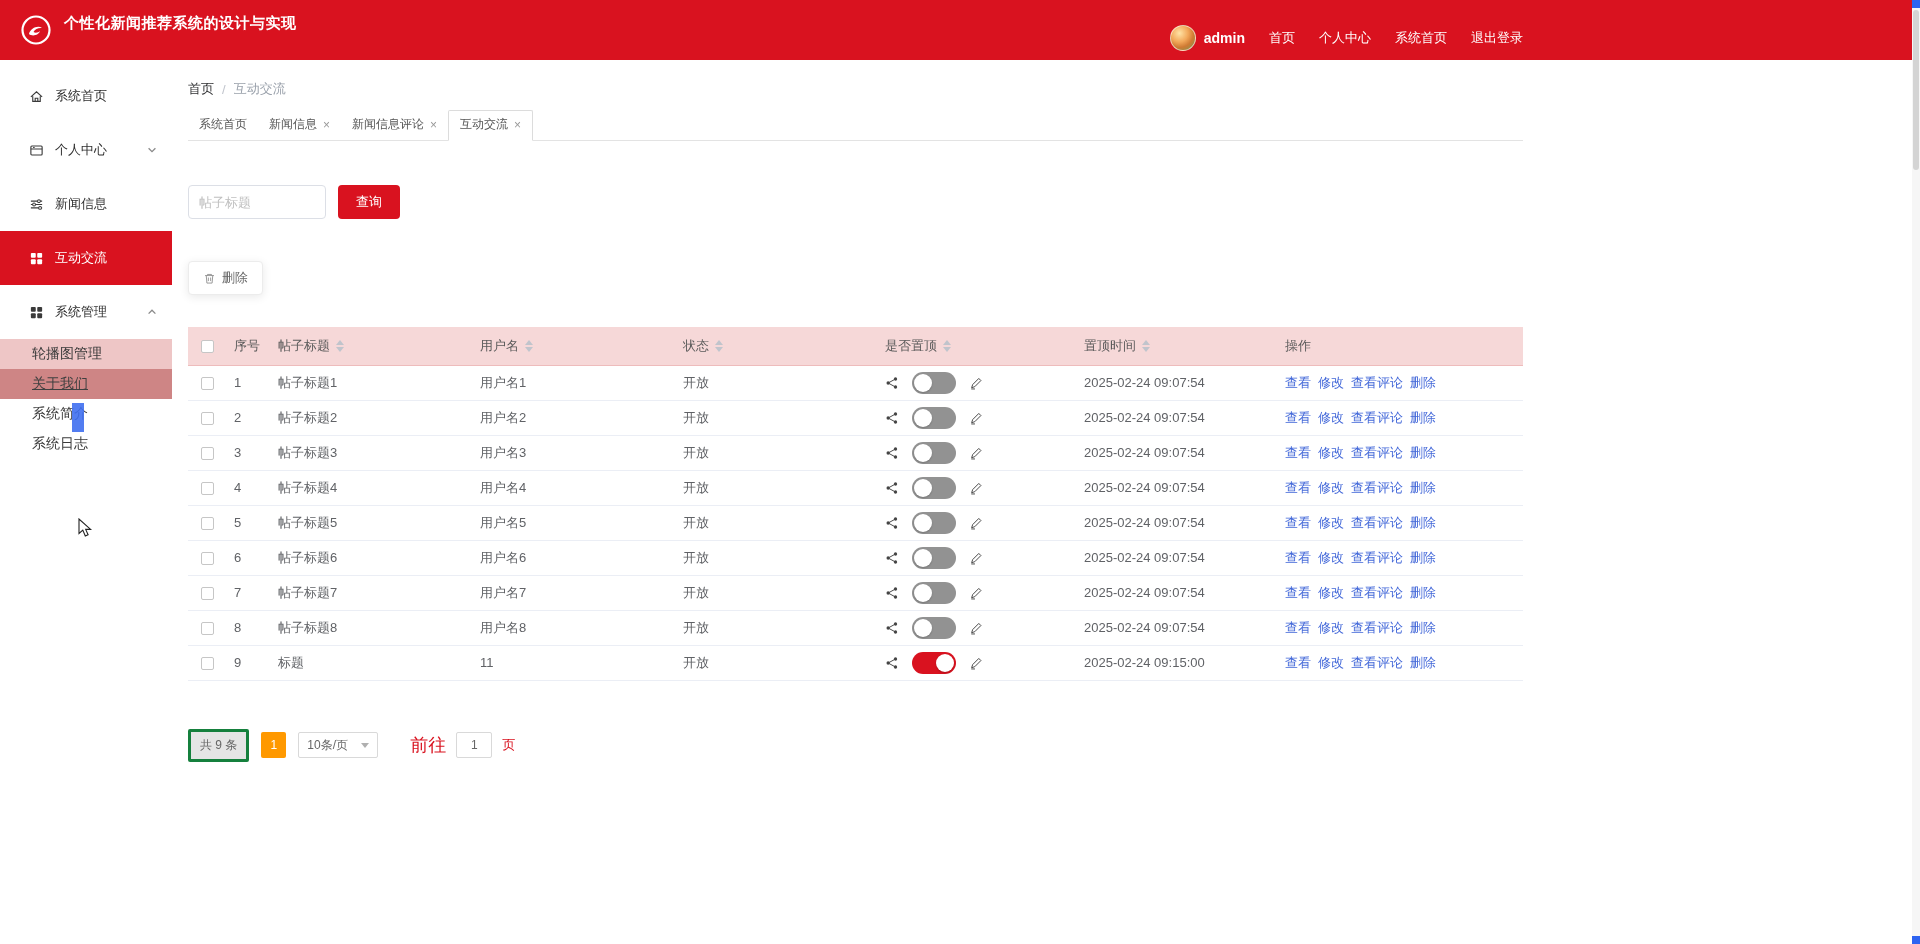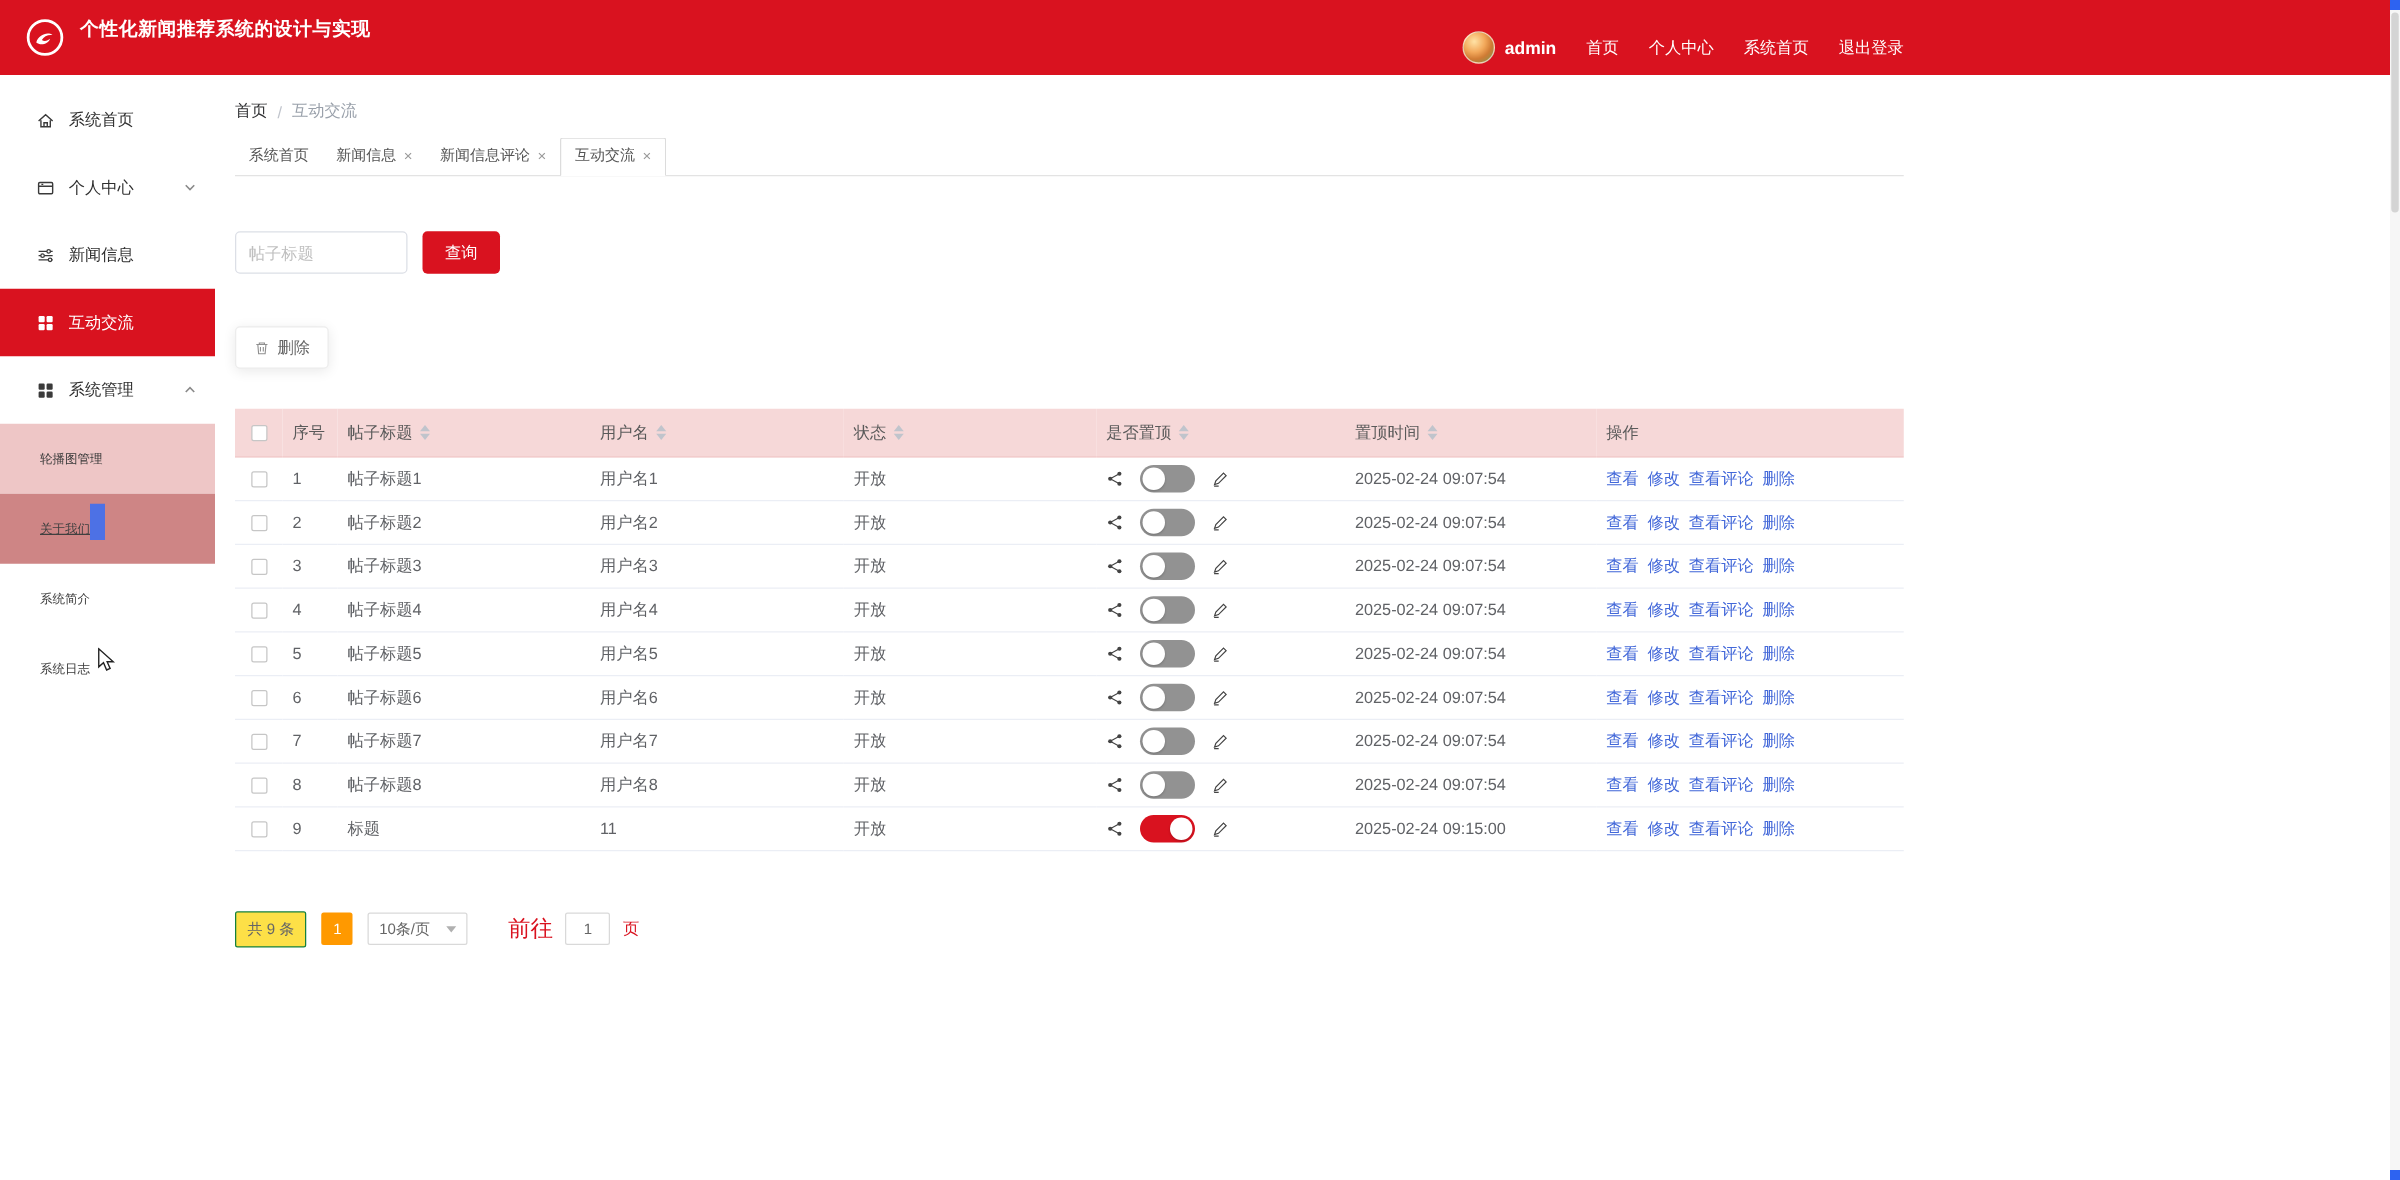--- a/index.html
+++ b/index.html
@@ -29,21 +29,21 @@
   .username{font-weight:bold;font-size:14px;margin-left:8px;}
   #topnav{display:flex;align-items:center;}
   .nav-link{margin-left:24px;cursor:pointer;white-space:nowrap;}
   
   .layout{display:flex;height:884px;}
   .sidebar{width:172px;flex:none;padding-top:9px;background:#fff;}
   .side-item{height:54px;display:flex;align-items:center;padding-left:29px;gap:11px;font-size:13px;color:#2f2f2f;cursor:pointer;position:relative;}
   .side-item .sicon{display:flex;align-items:center;}
   .side-item .chev{position:absolute;right:15px;top:50%;transform:translateY(-50%);display:flex;}
   .side-item.active{background:var(--accent);color:#fff;}
-  .side-sub{height:56px;display:flex;align-items:center;padding-left:32px;font-size:10px;color:#3a3a3a;cursor:pointer;}
+  .side-sub{height:30px;display:flex;align-items:center;padding-left:32px;font-size:14px;color:#3a3a3a;cursor:pointer;}
   .side-sub.light{background:var(--sub-light);}
   .side-sub.dark{background:var(--sub-dark);color:#404040;text-decoration:underline;}
   
   .main{flex:1;padding:20px 0 0 16px;}
   .breadcrumb{font-size:13px;display:flex;gap:8px;align-items:center;}
   .bc-root{color:#303133;cursor:pointer;}
   .bc-sep{color:#c0c4cc;}
   .bc-current{color:#9aa1ab;}
   .tabs{display:flex;align-items:flex-end;margin-top:12px;border-bottom:1px solid #e3e3e3;width:1335px;font-size:12px;color:#555;}
   .tab{padding:5px 11px 7px;display:flex;align-items:center;gap:6px;cursor:pointer;white-space:nowrap;}
@@ -70,21 +70,21 @@
   .pin-inner{display:flex;align-items:center;gap:13px;}
   .share{display:flex;align-items:center;cursor:pointer;}
   .toggle{width:44px;height:22px;border-radius:11px;background:#929292;position:relative;cursor:pointer;flex:none;}
   .toggle .knob{position:absolute;top:2px;left:2px;width:18px;height:18px;border-radius:50%;background:#fff;box-shadow:0 1px 2px rgba(0,0,0,.2);}
   .toggle.on{background:var(--accent);}
   .toggle.on .knob{left:auto;right:2px;}
   .edit{display:flex;align-items:center;cursor:pointer;}
   .ops a{color:var(--link);text-decoration:none;margin-right:7px;cursor:pointer;white-space:nowrap;}
   
   .pagination{margin-top:48px;display:flex;align-items:center;font-size:12px;color:#666;}
-  .pg-total{border:1px solid #15803d;padding:5px 9px;border-radius:2px;background:#fde047;}
+  .pg-total{border:3px solid #15803d;padding:5px 9px;border-radius:2px;background:#e5e5e5;}
   .pg-page{width:25px;height:26px;background:var(--orange);color:#fff;display:flex;align-items:center;justify-content:center;border-radius:2px;margin-left:12px;cursor:pointer;}
   .pg-size{width:80px;height:26px;border:1px solid #d9d9d9;border-radius:2px;margin-left:12px;display:flex;align-items:center;justify-content:space-between;padding:0 8px;cursor:pointer;background:#fff;}
   .pg-size .caret{width:0;height:0;border-left:4px solid transparent;border-right:4px solid transparent;border-top:5px solid #b0b0b0;}
   .pg-goto{margin-left:32px;color:var(--accent);font-size:18px;}
   .pg-input{width:36px;height:26px;border:1px solid #d9d9d9;border-radius:2px;text-align:center;margin:0 10px;font-size:12px;color:#666;outline:none;font-family:inherit;}
   .pg-suffix{color:var(--accent);font-size:13px;}
   
   .sel-artifact{position:absolute;left:72px;top:403px;width:12px;height:29px;background:#3f6ff0;opacity:.9;z-index:5;}
   .cursor{position:absolute;left:76px;top:518px;z-index:60;pointer-events:none;}
   .scrollbar{position:absolute;right:0;top:0;width:8px;height:944px;background:#f6f6f6;z-index:70;}

